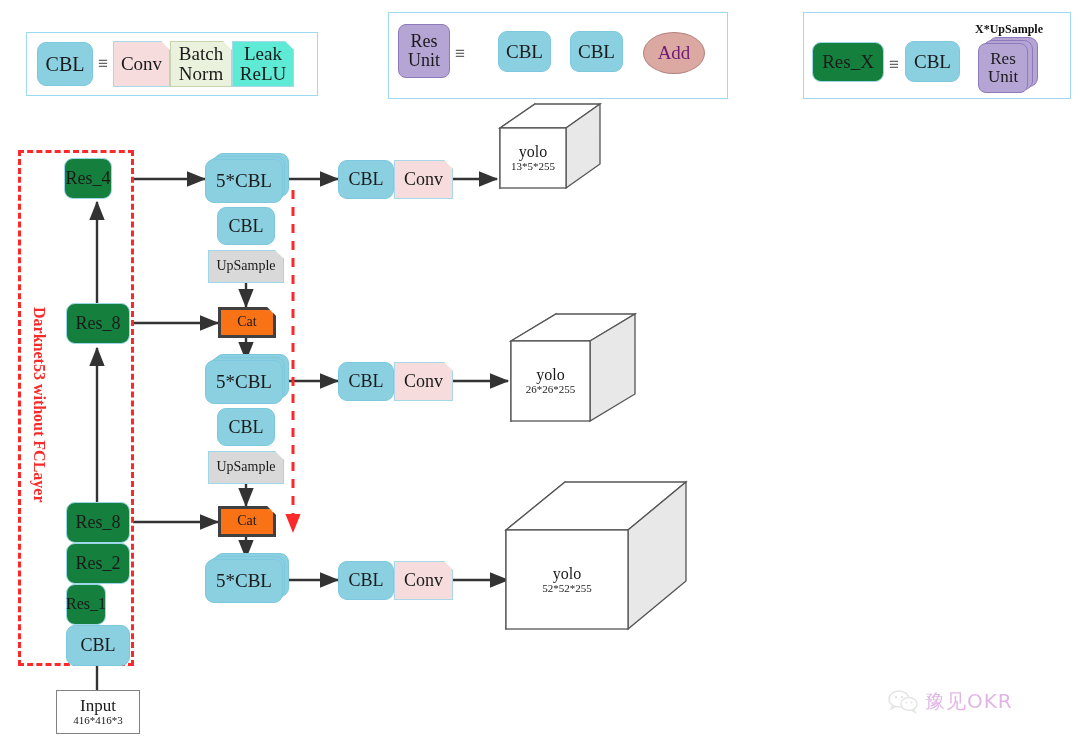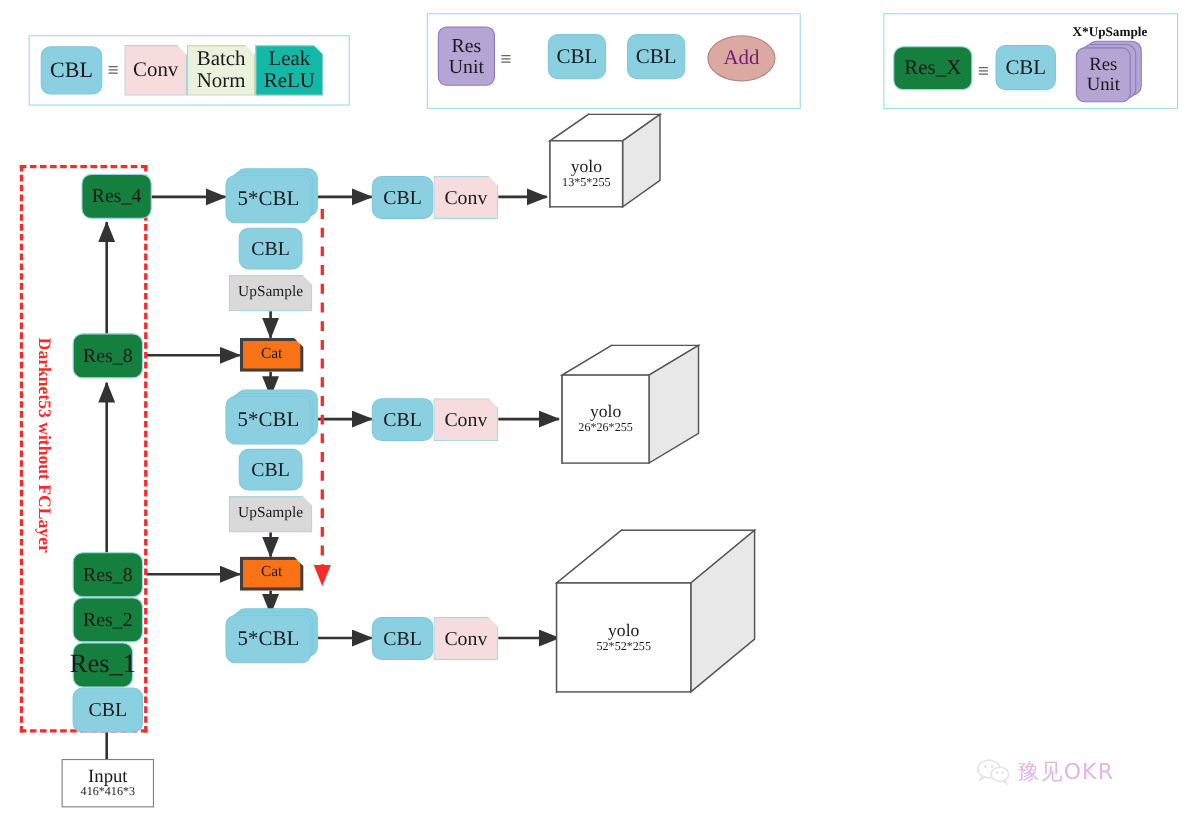--- a/index.html
+++ b/index.html
@@ -14,21 +14,21 @@
   .node{
     position:absolute;box-sizing:border-box;display:flex;align-items:center;
     justify-content:center;text-align:center;line-height:1.05;
     font-family:"Liberation Serif", serif;color:#1a1a1a;
   }
   .cbl{background:#8ad0e0;border:1px solid #7ec8dd;border-radius:9px;}
   .res{background:#15803d;border:1px solid #9ed8e8;border-radius:9px;}
   .resunit{background:#b5a5d4;border:1px solid #8e79bb;border-radius:8px;}
   .conv{background:#f6dcdc;border:1px solid #a7d8e8;}
   .bnorm{background:#eaf1dc;border:1px solid #c7d3ae;text-align:center;}
-  .relu{background:#14b8a6;border:1px solid #a7d8e8;align-items:center;}
+  .relu{background:#5eead4;border:1px solid #a7d8e8;align-items:center;}
   .plain{background:#ffffff;border:1px solid #808080;}
   .gray{background:#d9d9d9;border:1px solid #9ed8e8;}
   .green{background:#f97316;border:3px solid #404040;}
 
   
   .notch{clip-path:polygon(0 0, calc(100% - 9px) 0, 100% 9px, 100% 100%, 0 100%);}
 
   
   .legendbox{position:absolute;box-sizing:border-box;background:#ffffff;border:1px solid #9fd9ef;}
 
@@ -158,29 +158,29 @@
   <div class="stacklayer resunit" style="left:983px;top:40px;width:50px;height:50px;"></div>
   <div class="node resunit two-line" style="left:978px;top:43px;width:50px;height:50px;font-size:17px;">
     <span>Res</span>
     <span>Unit</span>
   </div>
 
   <div style="position:absolute;left:18px;top:150px;width:116px;height:516px;
               border:3px dashed #fb2a2a;box-sizing:border-box;"></div>
   <div class="vlabel" style="left:48px;top:307px;font-size:16px;transform:rotate(90deg);">Darknet53 without FCLayer</div>
 
-  <div class="node res" style="left:74px;top:158px;width:64px;height:41px;font-size:18px;">Res_4</div>
+  <div class="node res" style="left:64px;top:158px;width:48px;height:41px;font-size:18px;">Res_4</div>
 
   <div class="node res" style="left:66px;top:303px;width:64px;height:41px;font-size:18px;">Res_8</div>
 
   <div class="node res" style="left:66px;top:502px;width:64px;height:41px;font-size:18px;">Res_8</div>
 
   <div class="node res" style="left:66px;top:543px;width:64px;height:41px;font-size:18px;">Res_2</div>
 
-  <div class="node res" style="left:66px;top:584px;width:55px;height:41px;font-size:24px;">Res_1</div>
+  <div class="node res" style="left:66px;top:584px;width:40px;height:41px;font-size:16px;">Res_1</div>
 
   <div class="node cbl" style="left:66px;top:625px;width:64px;height:41px;font-size:18px;">CBL</div>
 
   <div class="node plain two-line" style="left:56px;top:690px;width:84px;height:44px;font-size:17px;">
     <span>Input</span>
     <span class="subtext">416*416*3</span>
   </div>
 
   <div class="stacklayer cbl" style="left:214px;top:153px;width:75px;height:44px;"></div>
   <div class="stacklayer cbl" style="left:210px;top:156px;width:75px;height:44px;"></div>

